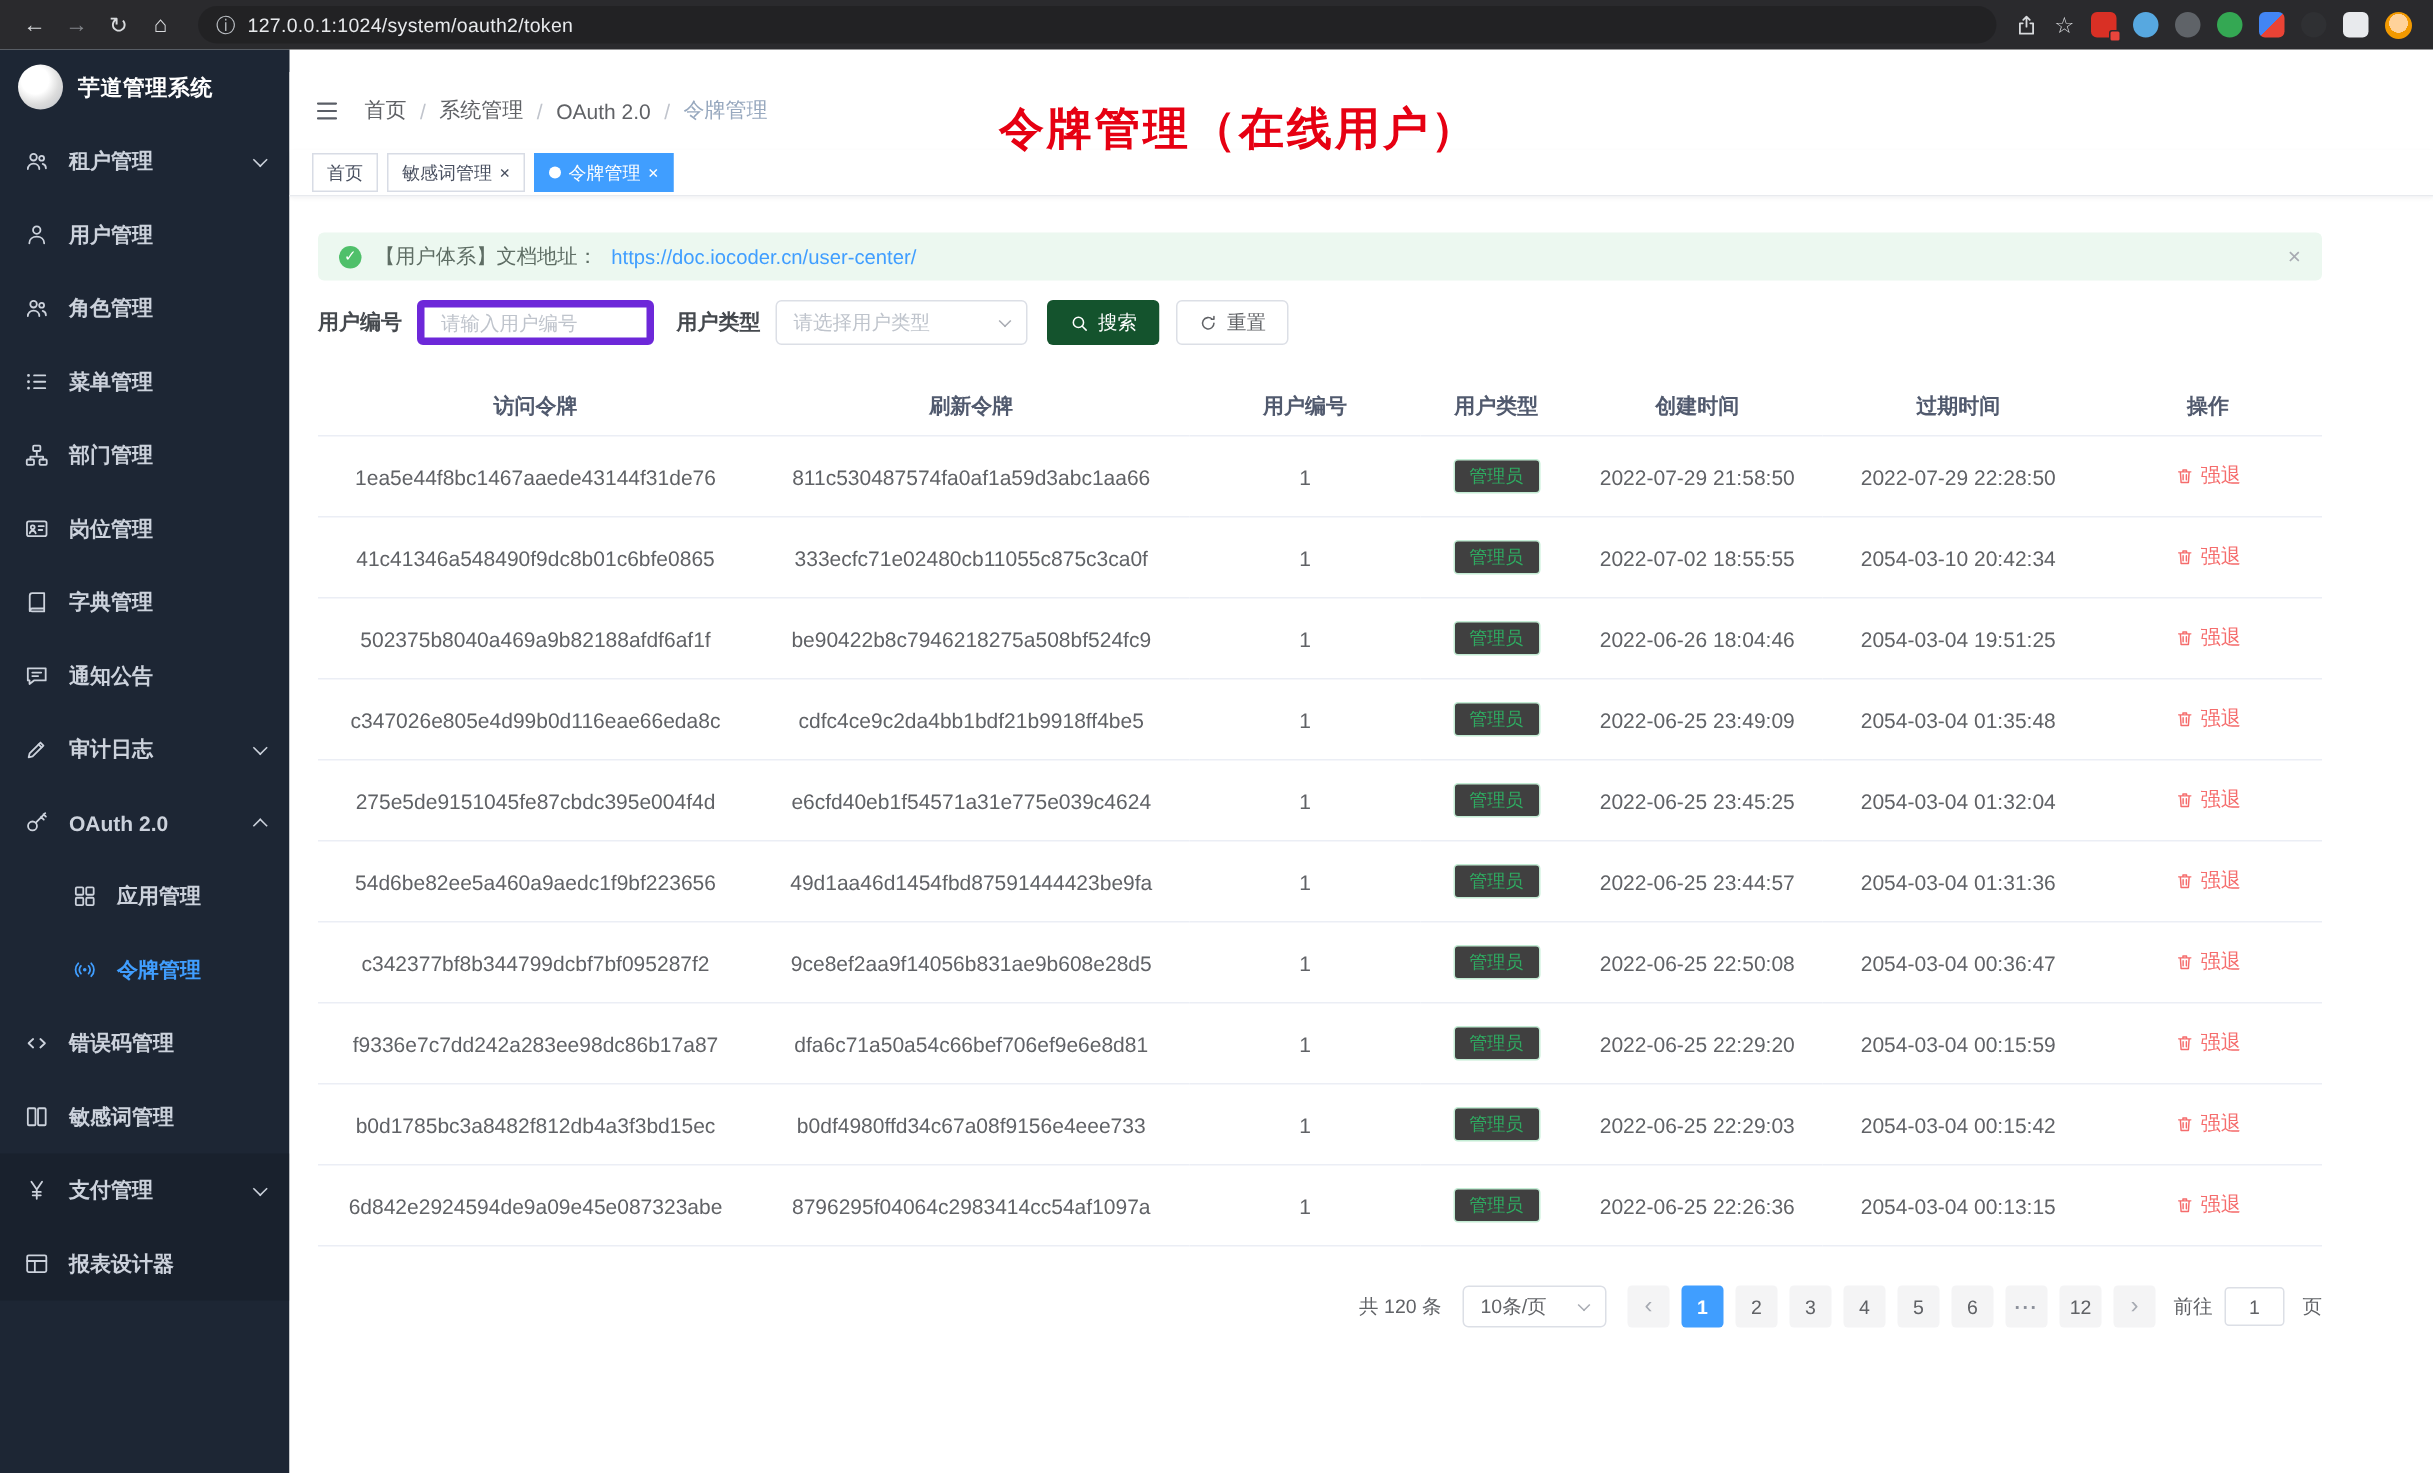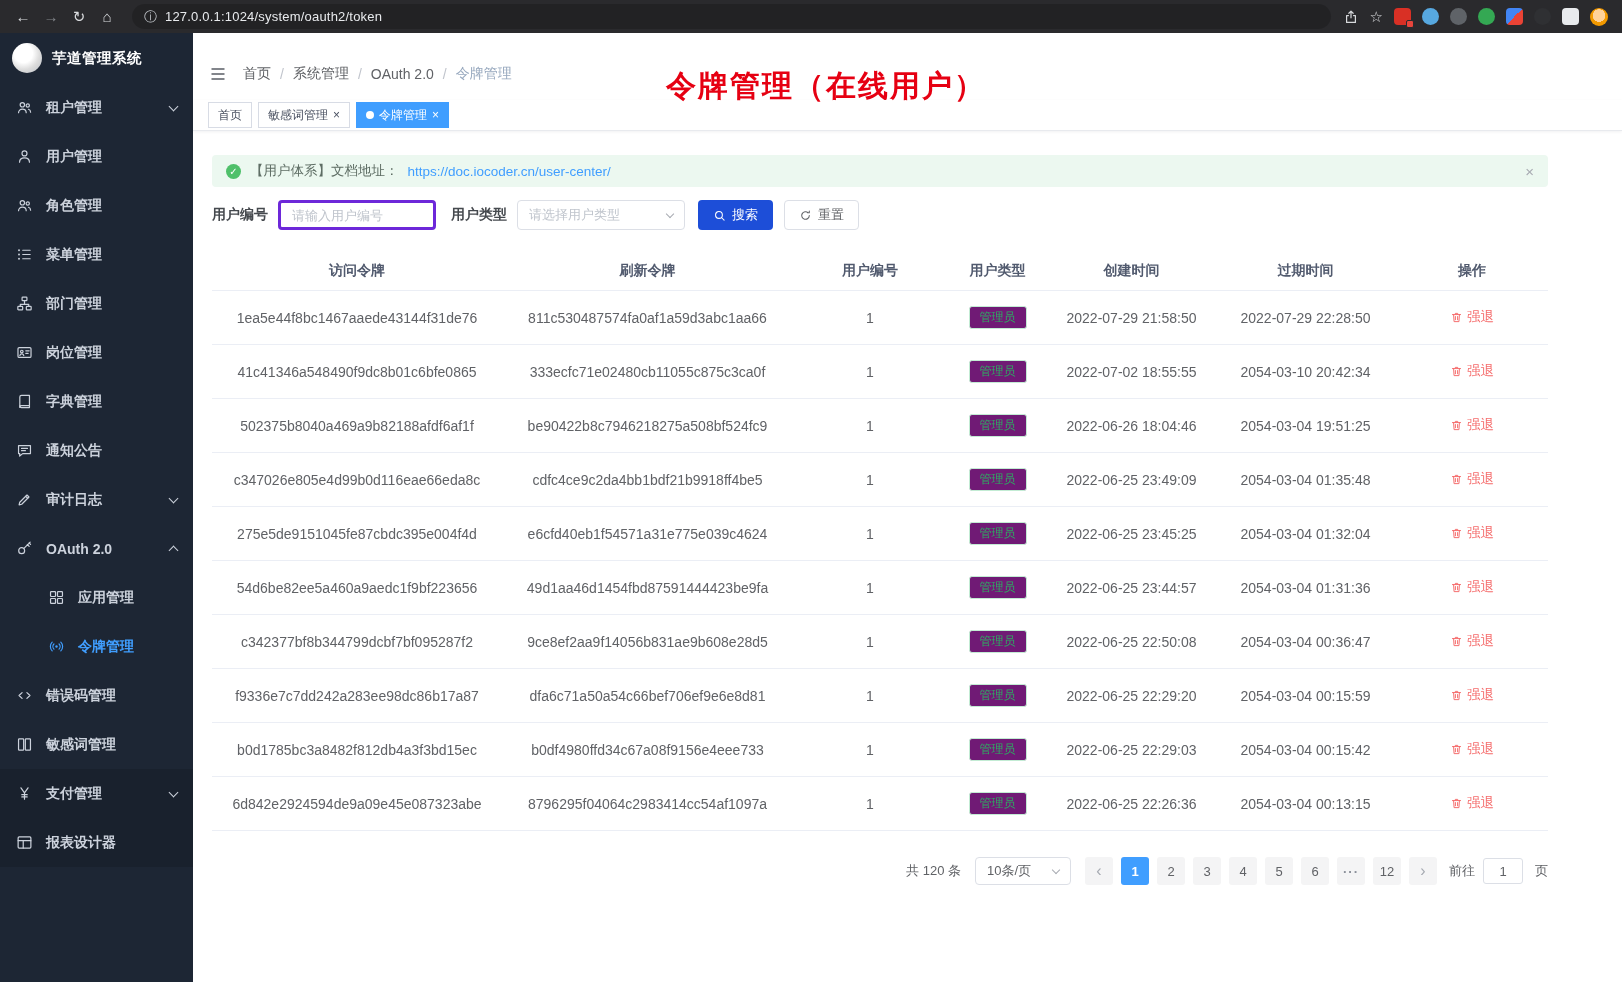--- a/index.html
+++ b/index.html
@@ -67,33 +67,33 @@
   
   .content{padding:24px 74px 0 19px;}
 
   .alert{height:32px;background:#ecf8f0;border-radius:4px;display:flex;align-items:center;gap:9px;padding:0 14px;font-size:13.5px;color:#5e6d64;}
   .check{width:15px;height:15px;border-radius:50%;background:#4fc06a;color:#fff;font-size:10px;display:flex;align-items:center;justify-content:center;flex-shrink:0;}
   .alert-link{color:#409eff;text-decoration:none;cursor:pointer;}
   .alert-x{margin-left:auto;color:#a8abb2;font-size:15px;cursor:pointer;}
 
   .filters{display:flex;align-items:center;margin-top:13px;}
   .flabel{font-size:14px;color:#45494e;font-weight:700;margin-right:10px;white-space:nowrap;}
-  .inp{width:158px;height:30px;border:3px solid #6d28d9;border-radius:4px;padding:0 11px;font-size:13px;color:#606266;outline:none;margin-right:15px;font-family:inherit;}
+  .inp{width:158px;height:30px;border:5px solid #6d28d9;border-radius:4px;padding:0 11px;font-size:13px;color:#606266;outline:none;margin-right:15px;font-family:inherit;}
   .inp::placeholder{color:#bfc4cc;}
   .fake-select{width:168px;height:30px;border:1px solid #dcdfe6;border-radius:4px;display:flex;align-items:center;justify-content:space-between;padding:0 11px;font-size:13px;cursor:pointer;background:#fff;margin-right:13px;}
   .fake-select .ph{color:#bfc4cc;}
   .btn{height:30px;border-radius:4px;display:inline-flex;align-items:center;gap:6px;padding:0 14px;font-size:13px;border:1px solid transparent;cursor:pointer;margin-right:11px;font-family:inherit;}
-  .btn.primary{background:#1d4ed8;color:#fff;}
+  .btn.primary{background:#14532d;color:#fff;}
   .btn.plain{background:#fff;border-color:#dcdfe6;color:#606266;}
   .bi{width:13px;height:13px;}
 
   table.grid{width:100%;border-collapse:collapse;margin-top:22px;table-layout:fixed;}
   .grid th{font-size:14px;font-weight:700;color:#515a6e;padding:10px 4px;border-bottom:1px solid #ebeef5;text-align:center;white-space:nowrap;}
   .grid td{font-size:14px;color:#606266;padding:15px 4px;border-bottom:1px solid #ebeef5;text-align:center;white-space:nowrap;overflow:hidden;}
-  .badge{display:inline-block;padding:2px 10px;font-size:12px;color:#2eac61;background:#701a75;border:1px solid #c3ecd4;border-radius:3px;}
+  .badge{display:inline-block;padding:2px 10px;font-size:12px;color:#2eac61;background:#404040;border:1px solid #c3ecd4;border-radius:3px;}
   .kick{display:inline-flex;align-items:center;gap:4px;color:#f56c6c;font-size:13.5px;cursor:pointer;text-decoration:none;}
   .ti{width:13px;height:13px;}
 
   .pager{display:flex;align-items:center;justify-content:flex-end;gap:8px;margin-top:26px;font-size:13px;color:#606266;}
   .total{margin-right:6px;}
   .fake-select.small{width:96px;height:28px;margin-right:6px;}
   .fake-select.small .val{color:#606266;}
   .pbtn{min-width:28px;height:28px;border:none;border-radius:3px;background:#f4f4f5;color:#606266;font-size:13px;display:inline-flex;align-items:center;justify-content:center;cursor:pointer;padding:0 6px;font-family:inherit;}
   .pbtn.active{background:#409eff;color:#fff;font-weight:700;}
   .pbtn.nav{font-size:16px;color:#a6aab2;}

